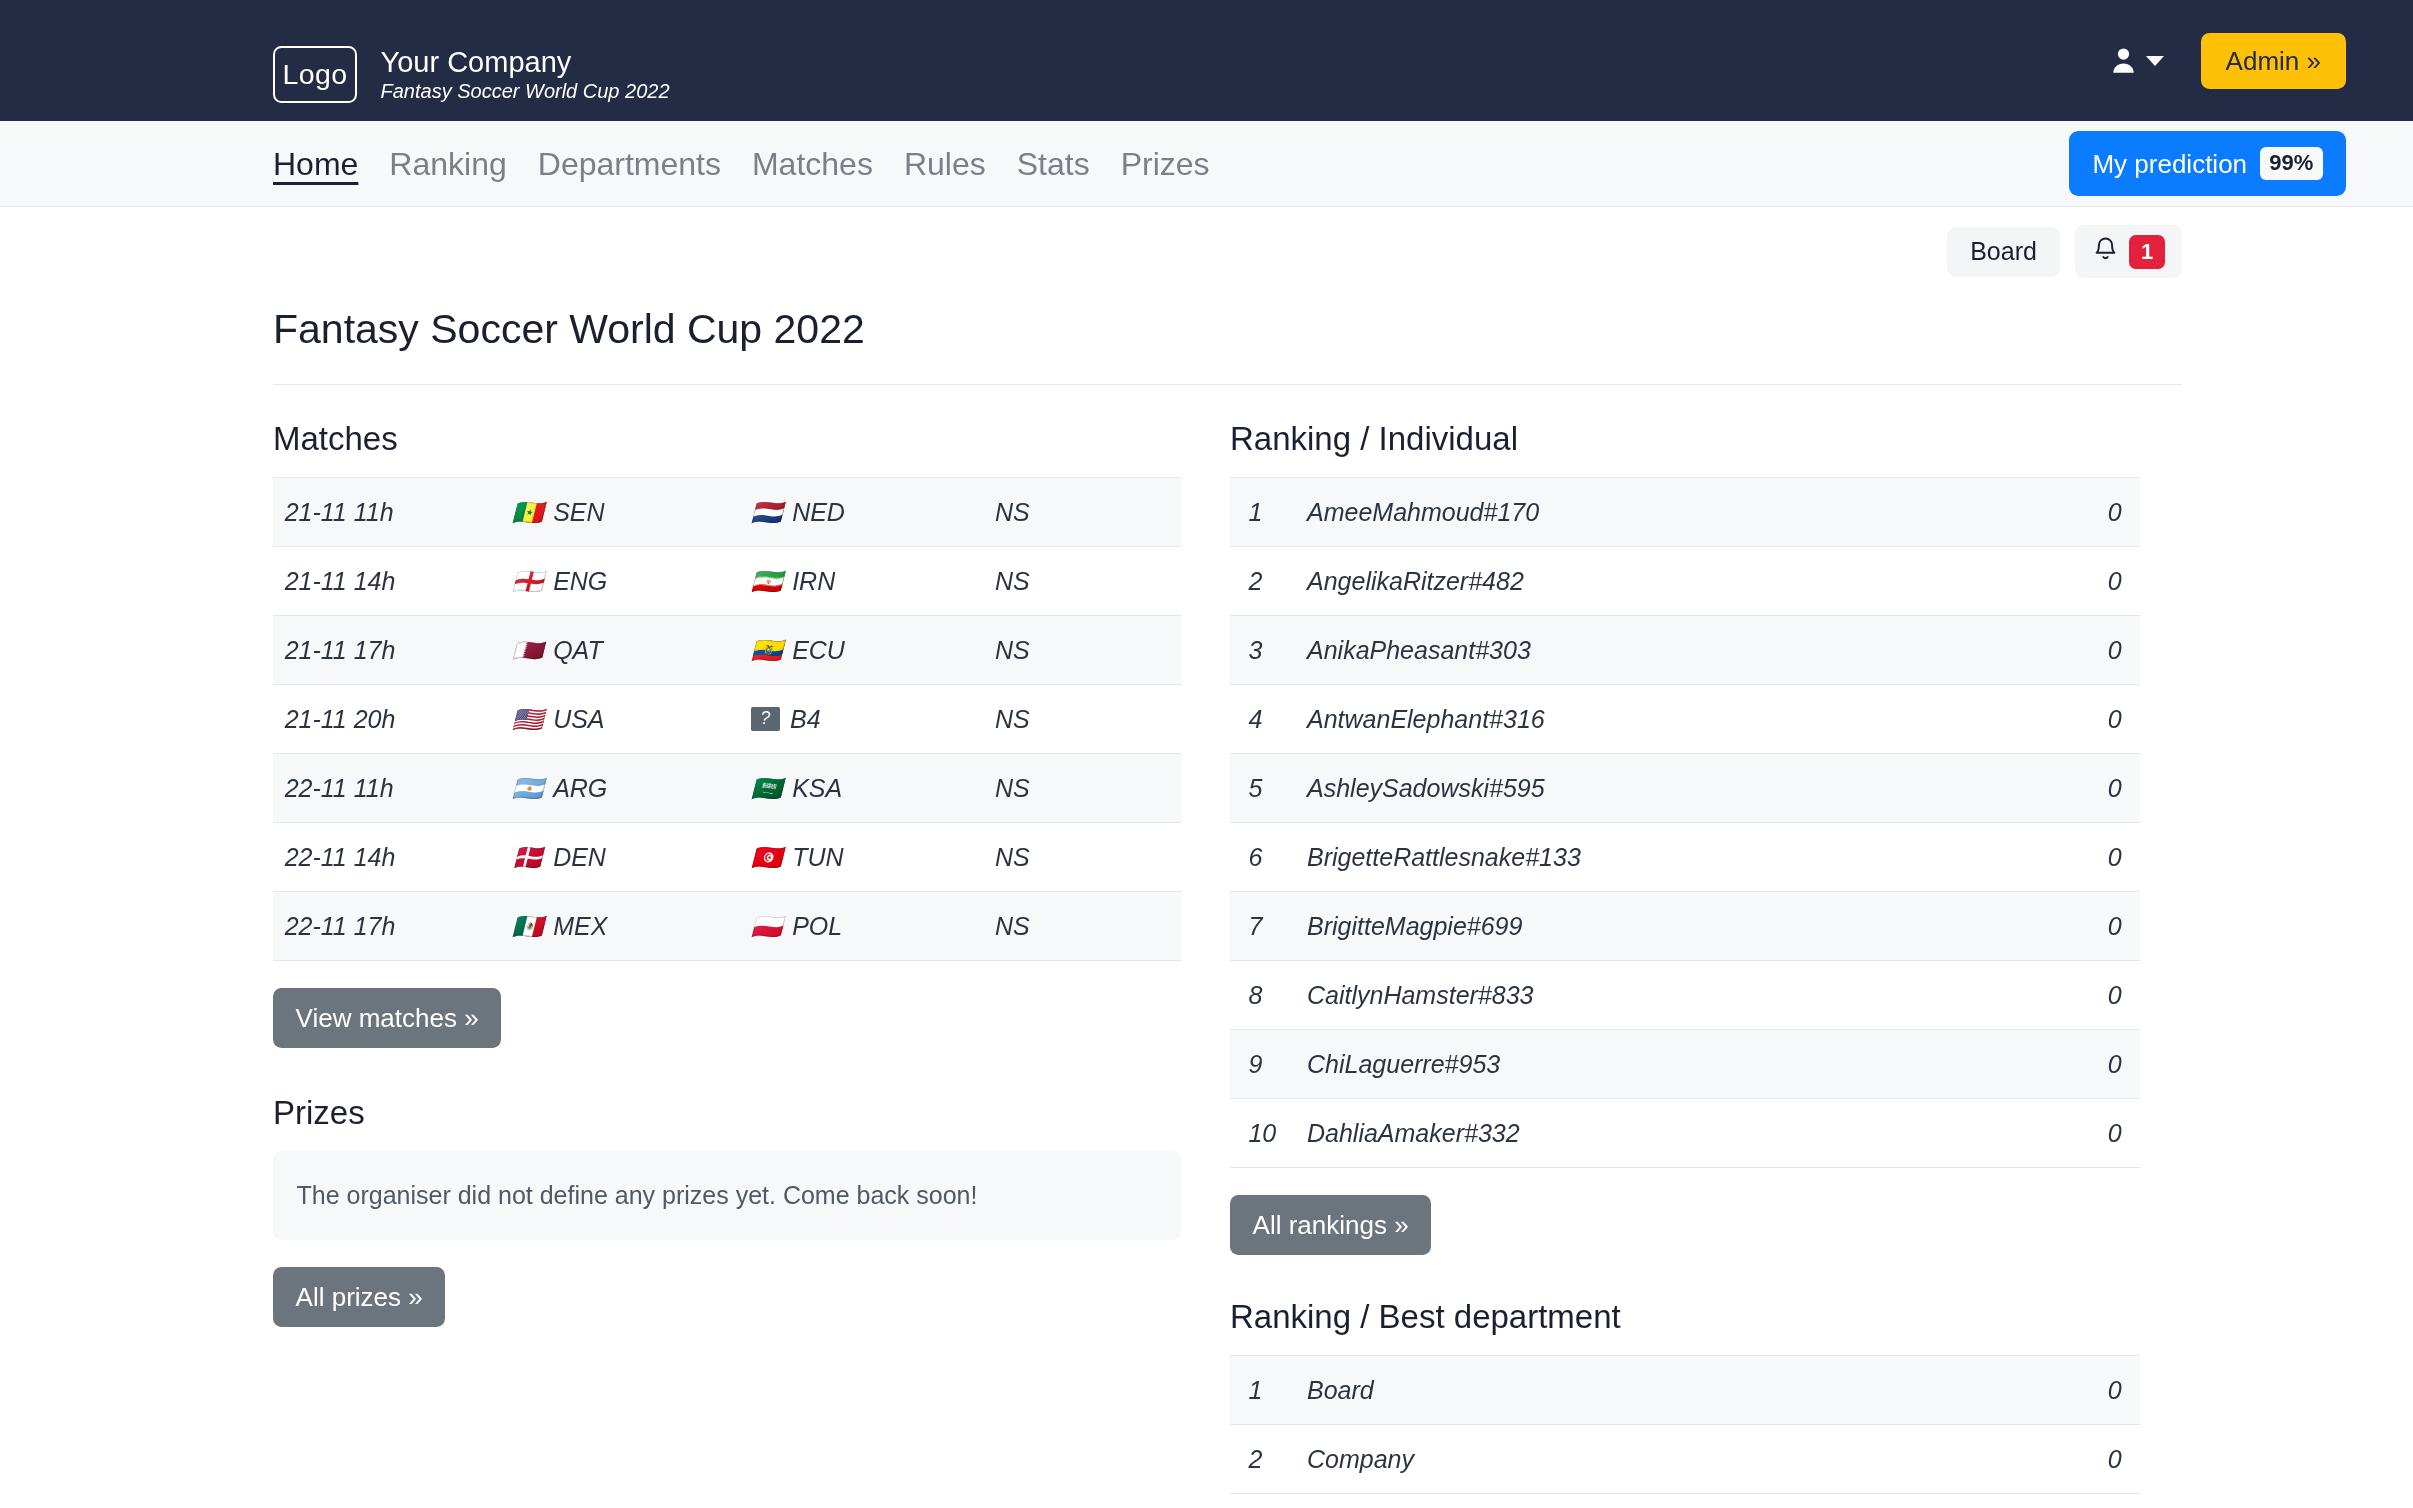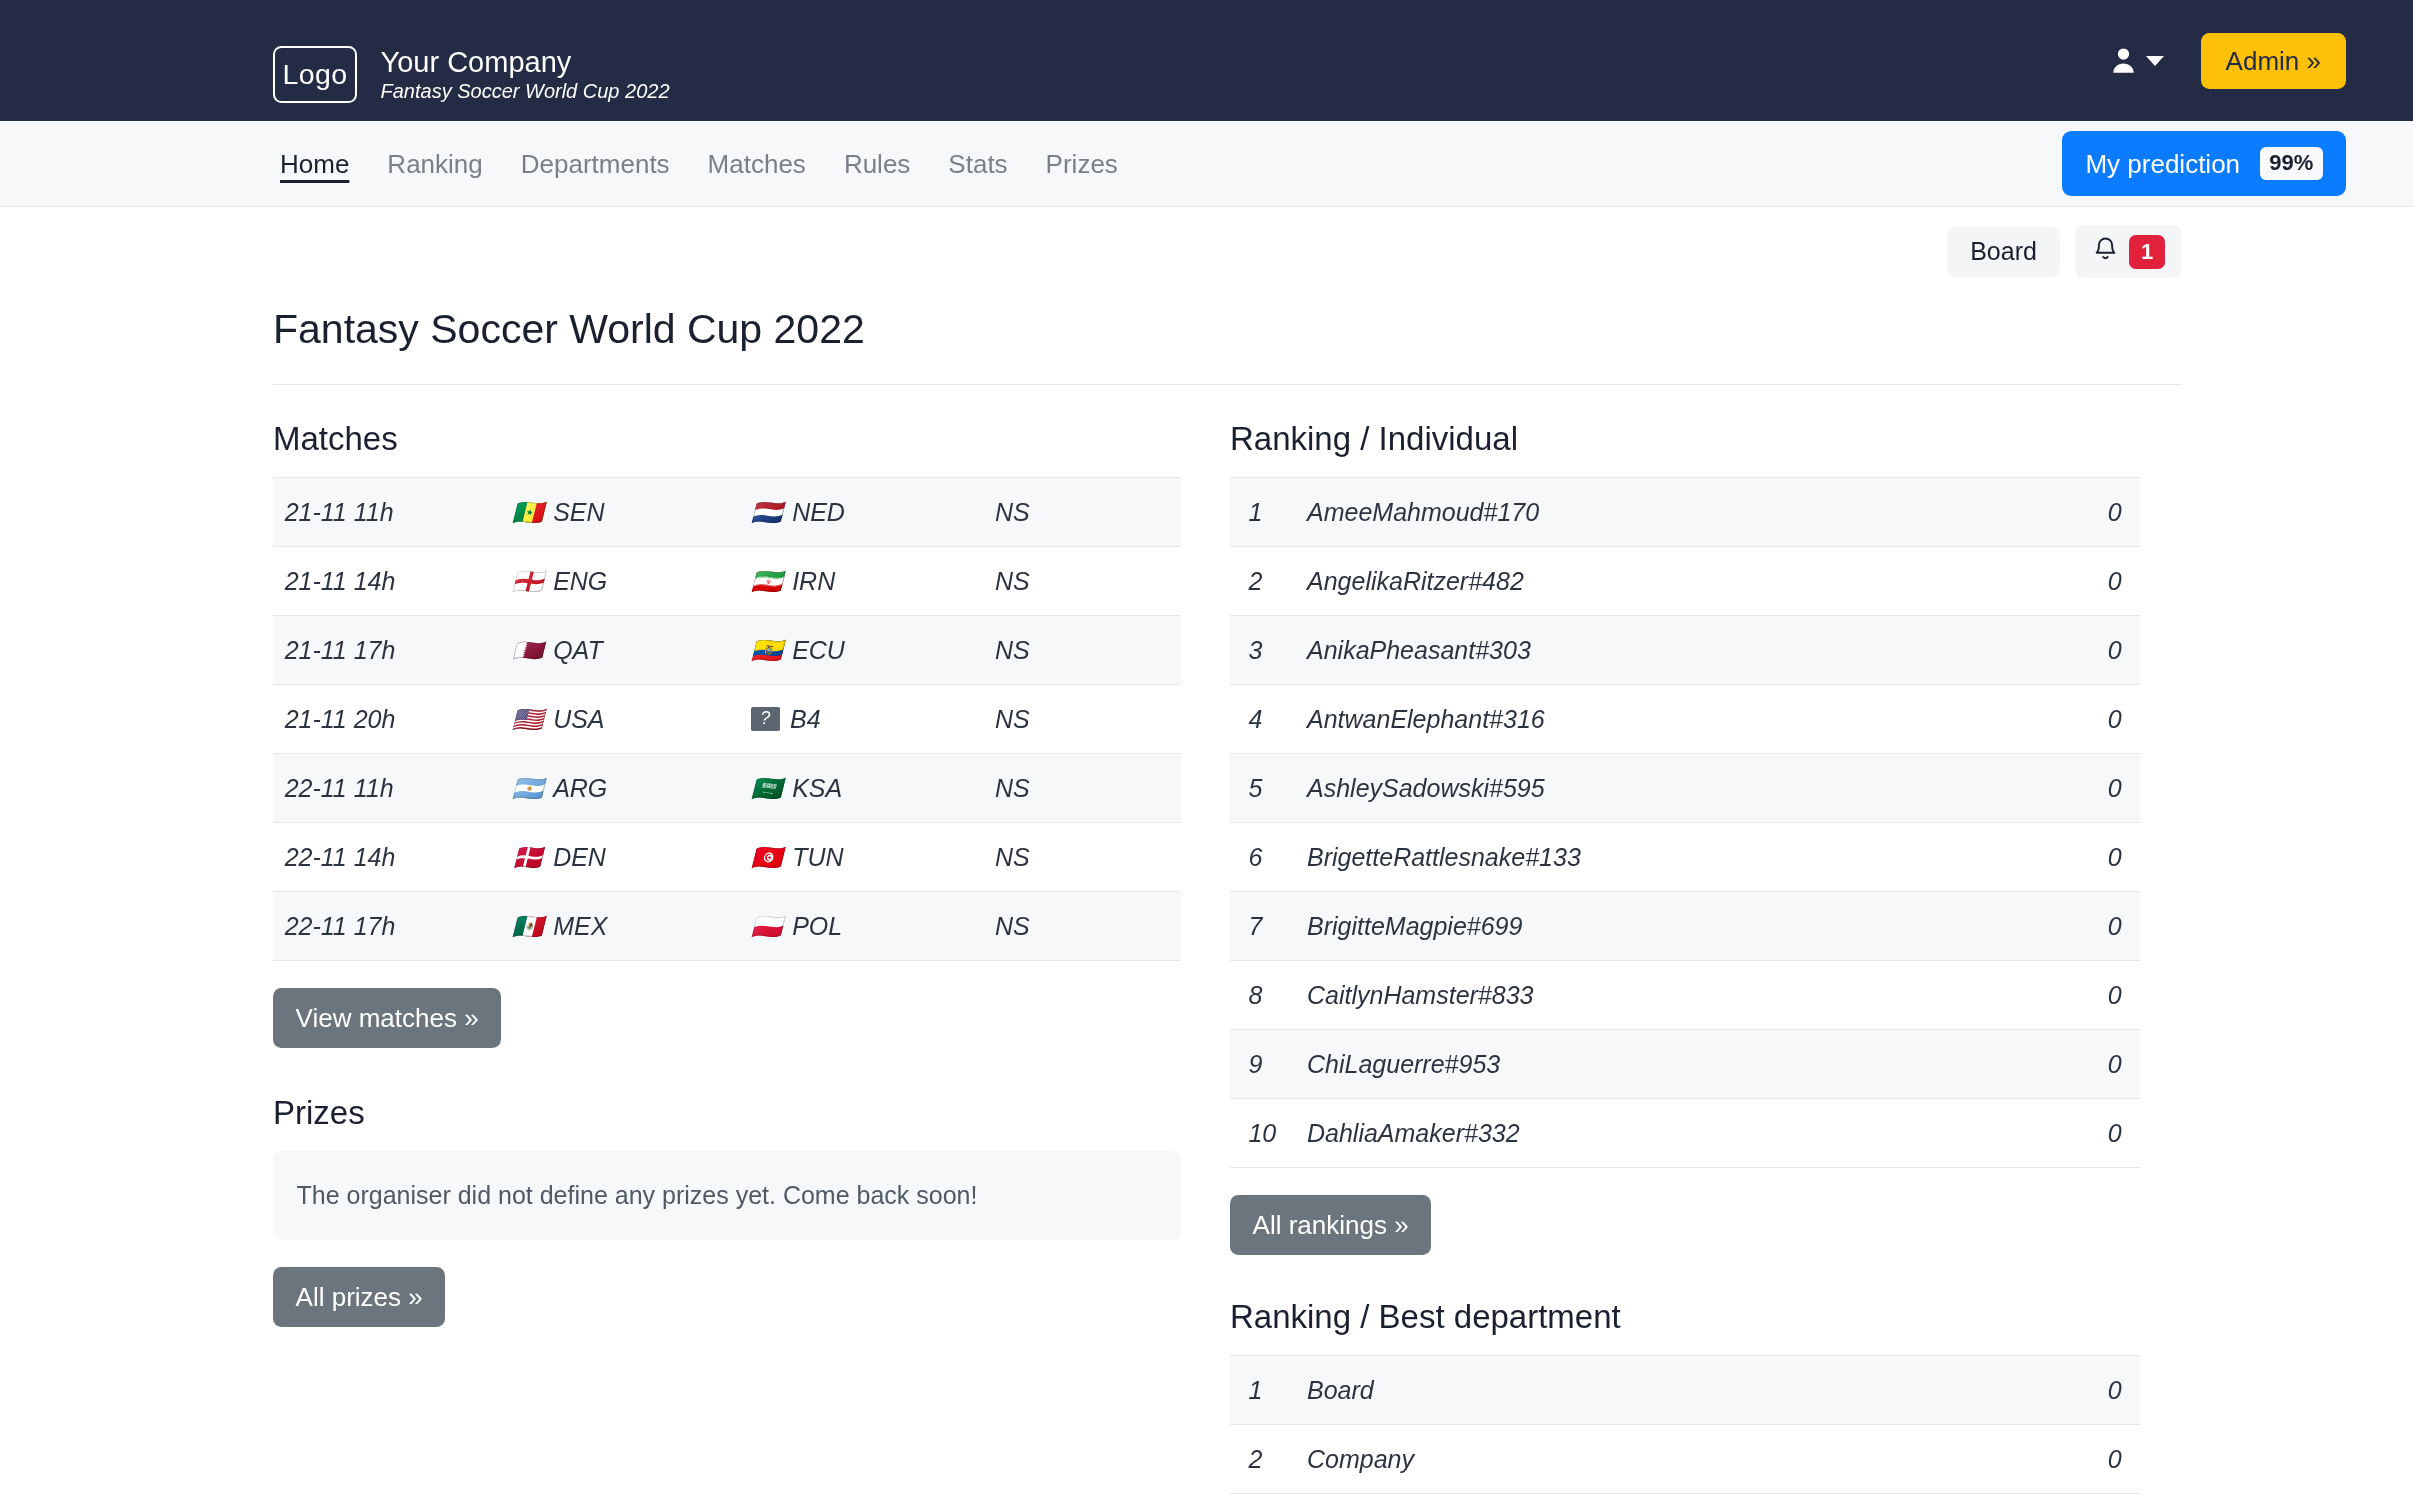--- a/index.html
+++ b/index.html
@@ -75,45 +75,44 @@
     height: 86px;
     background: #f7f8fa;
     border-bottom: 0.8px solid #e6e8ec;
     display: flex;
     align-items: center;
     padding: 0 67px 0 273px;
     position: relative;
   }
   .nav-links { display: flex; align-items: center; gap: 31px; }
   .nav-link {
-    font-size: 26px;
+    font-size: 32px;
     color: #7b8088;
     text-decoration: none;
     cursor: pointer;
     line-height: 1;
-    margin-left: 7px;
   }
   .nav-link.active {
     color: #1b2030;
     text-decoration: underline;
     text-underline-offset: 6.7px;
     text-decoration-thickness: 2.5px;
   }
   .prediction-btn {
     margin-left: auto;
     background: #0b7bff;
     color: #ffffff;
     border: none;
     border-radius: 9.2px;
     padding: 16px 23.5px;
     font-size: 26px;
     font-family: "Liberation Sans", sans-serif;
     display: flex;
     align-items: center;
-    gap: 20px;
+    gap: 13px;
     cursor: pointer;
     line-height: 1;
   }
   .prediction-badge {
     background: #f8f9fa;
     color: #1b2030;
     border-radius: 5.9px;
     padding: 4.2px 9.2px;
     font-size: 22px;
     font-weight: bold;

